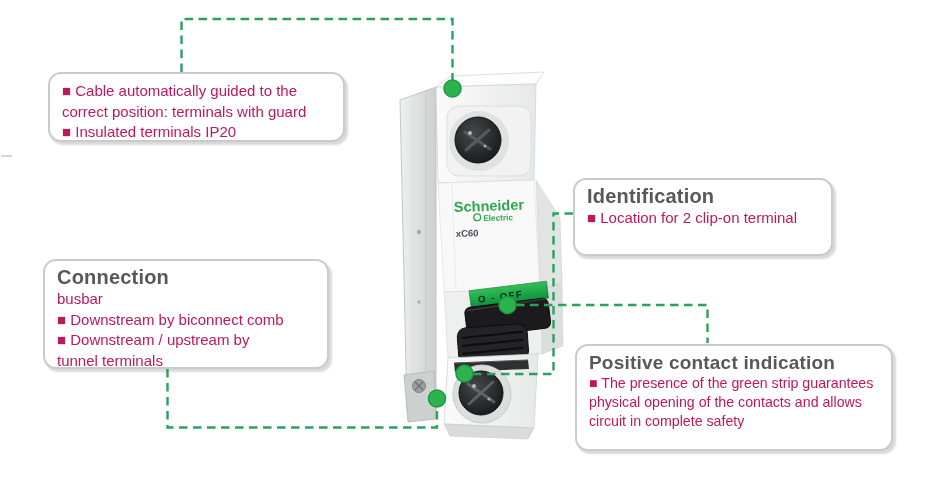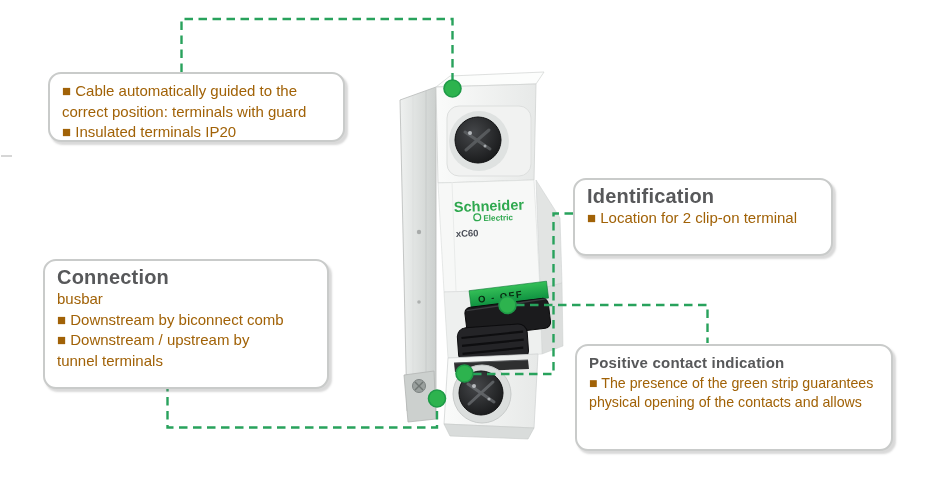--- a/index.html
+++ b/index.html
@@ -9,25 +9,25 @@
   }
   .callout{
     position:absolute;box-sizing:border-box;background:#ffffff;
     border:2px solid #c9cbca;border-radius:13px;
     box-shadow:2.5px 3px 2px rgba(120,120,120,0.28);
     padding:5px 12px 6px 12px;
   }
   .callout .title{
     font-weight:bold;color:#57585a;font-size:20px;line-height:23px;letter-spacing:0.2px;
   }
-  .callout .line{font-size:15px;line-height:20.5px;color:#a16207;}
+  .callout .line{font-size:15px;line-height:20.5px;color:#be185d;}
   .callout.small .line{font-size:14.2px;line-height:19px;}
-  .callout.small .title{font-size:15px;line-height:23px;}
+  .callout.small .title{font-size:19px;line-height:23px;}
   #box-terminals   {left:48px; top:72px;  width:297px; height:70px;  padding-top:7px;}
-  #box-connection  {left:43px; top:259px; width:286px; height:130px;}
+  #box-connection  {left:43px; top:259px; width:286px; height:110px;}
   #box-identification{left:573px;top:178px;width:260px; height:78px;}
   #box-positive    {left:575px;top:344px; width:318px; height:107px;}
   svg{position:absolute;left:0;top:0;}
   #connector-layer{pointer-events:none;}
   .stray{position:absolute;left:1px;top:155px;width:11px;height:2px;background:#d6d6d6;}
 </style>
 </head>
 <body>
 
 <div id="stage">
@@ -150,16 +150,17 @@
 
   <div class="callout" id="box-identification">
     <div class="title">Identification</div>
     <div class="line">■ Location for 2 clip-on terminal</div>
   </div>
 
   <div class="callout small" id="box-positive">
     <div class="title">Positive contact indication</div>
     <div class="line">■ The presence of the green strip guarantees</div>
     <div class="line">physical opening of the contacts and allows</div>
+    <div class="line">circuit in complete safety</div>
   </div>
 
   <div class="stray"></div>
 </div>
 
 </body></html>

